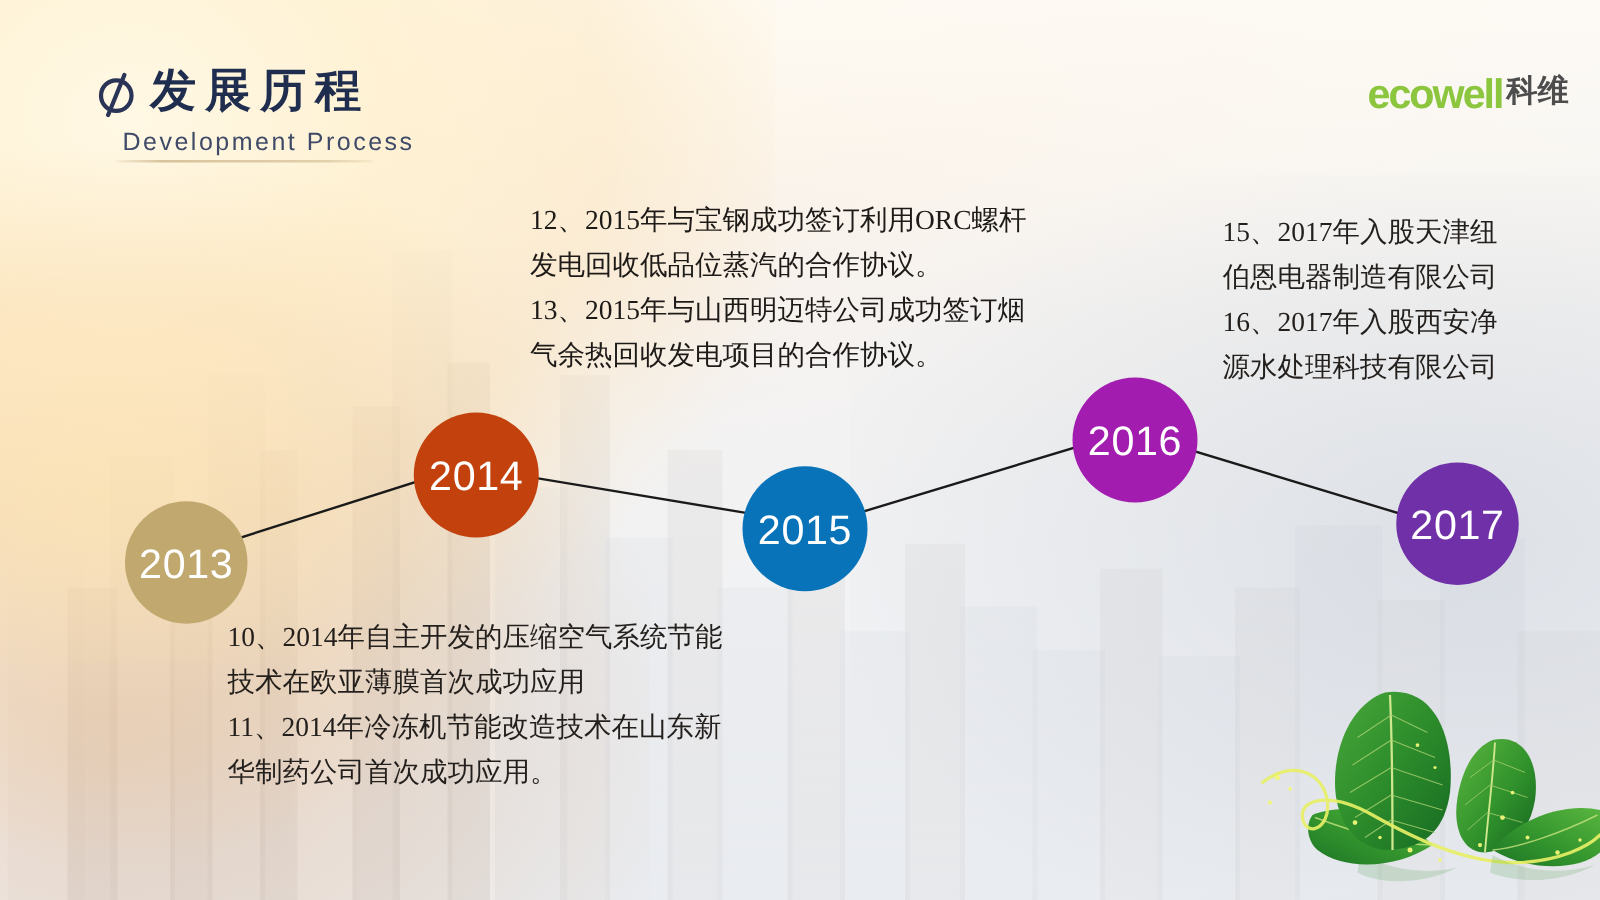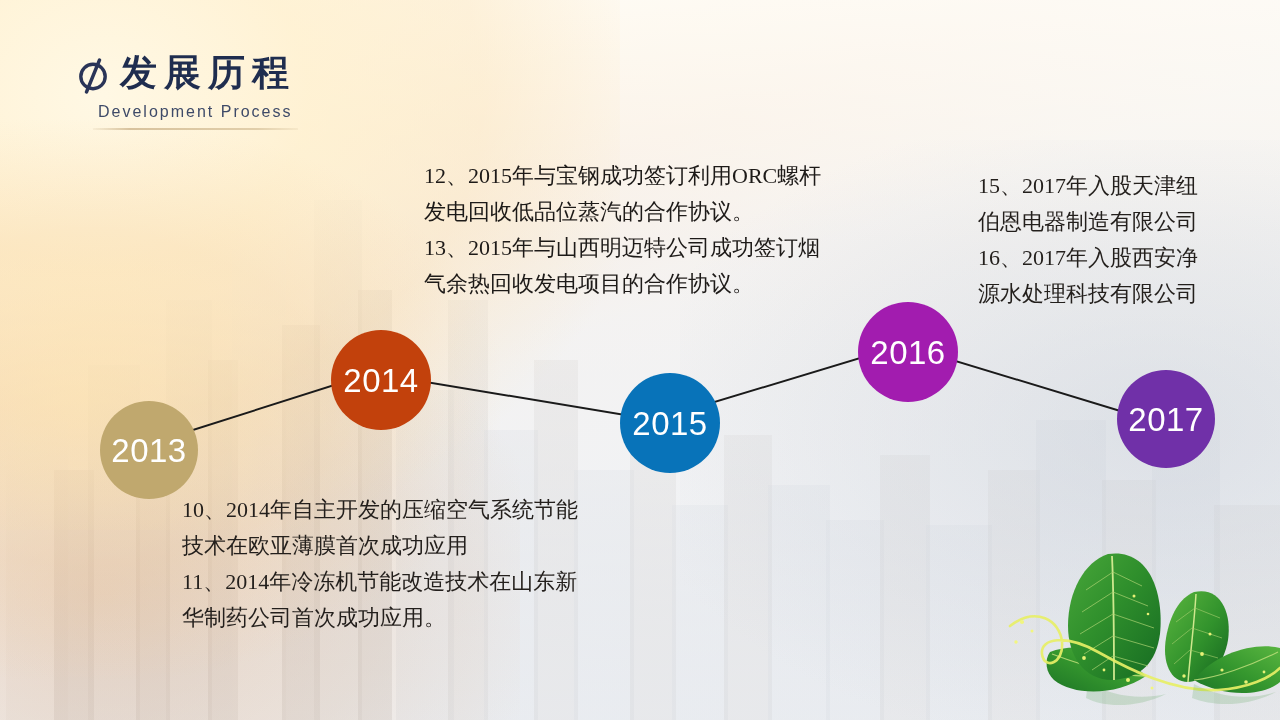--- a/index.html
+++ b/index.html
@@ -63,21 +63,21 @@
   }
   .title-cn {
     position:absolute; left:120px; top:48px;
     font-family:"Liberation Sans", sans-serif;
     font-weight:bold; font-size:37px; color:#1f2d4f;
     letter-spacing:7px; white-space:nowrap;
   }
   .title-en {
     position:absolute; left:98px; top:103px;
     font-family:"Liberation Sans", sans-serif;
-    font-size:16px; color:#3e4a68;
+    font-size:20px; color:#3e4a68;
     letter-spacing:2.0px; white-space:nowrap;
   }
   .title-rule {
     position:absolute; left:93px; top:128px; width:205px; height:2px;
     background:linear-gradient(to right, rgba(206,186,150,.15), rgba(214,192,154,.95) 18%, rgba(220,200,162,.85) 80%, rgba(222,204,168,.25));
   }
   .brand {
     position:absolute; right:25px; top:58px;
     display:flex; align-items:center; gap:3px;
   }
@@ -171,34 +171,38 @@
       <svg width="38" height="40" viewBox="0 0 38 40">
         <circle cx="19" cy="22.5" r="12.2" fill="none" stroke="#2a3457" stroke-width="3.4"></circle>
         <line x1="25.5" y1="6" x2="12.5" y2="38" stroke="#2a3457" stroke-width="3.4" stroke-linecap="round"></line>
       </svg>
     </span>
 
     <div class="title-cn">发展历程</div>
     <div class="title-en">Development Process</div>
     <div class="title-rule"></div>
 
+    <div class="brand">
+      <span class="brand-word">ecowell</span>
+      <span class="brand-cn">科维</span>
+    </div>
   </div>
 
   <div class="timeline">
     <svg class="tl-svg" viewBox="0 0 1280 720">
       <polyline id="tl-path" fill="none" stroke="#1a1a1a" stroke-width="1.9" points="155,442 372,373 655,420 903,345 1140,417"></polyline>
     </svg>
     <div id="nodes">
         <div class="node" style="left: 100px; top: 401px; width: 98px; height: 98px; background: rgb(192, 168, 110);">
           <span>2013</span>
         </div>
         <div class="node" style="left: 331px; top: 330px; width: 100px; height: 100px; background: #c2410c;">
           <span>2014</span>
         </div>
-        <div class="node" style="left: 620px; top: 373px; width: 100px; height: 100px; background: rgb(8, 115, 185); align-items: center;">
+        <div class="node" style="left: 594px; top: 373px; width: 100px; height: 100px; background: rgb(8, 115, 185); align-items: center;">
           <span>2015</span>
         </div>
         <div class="node" style="left: 858px; top: 302px; width: 100px; height: 100px; background: #a21caf;">
           <span>2016</span>
         </div>
         <div class="node" style="left: 1117px; top: 370px; width: 98px; height: 98px; background: rgb(112, 48, 168);">
           <span>2017</span>
         </div>
       </div>
   </div>

